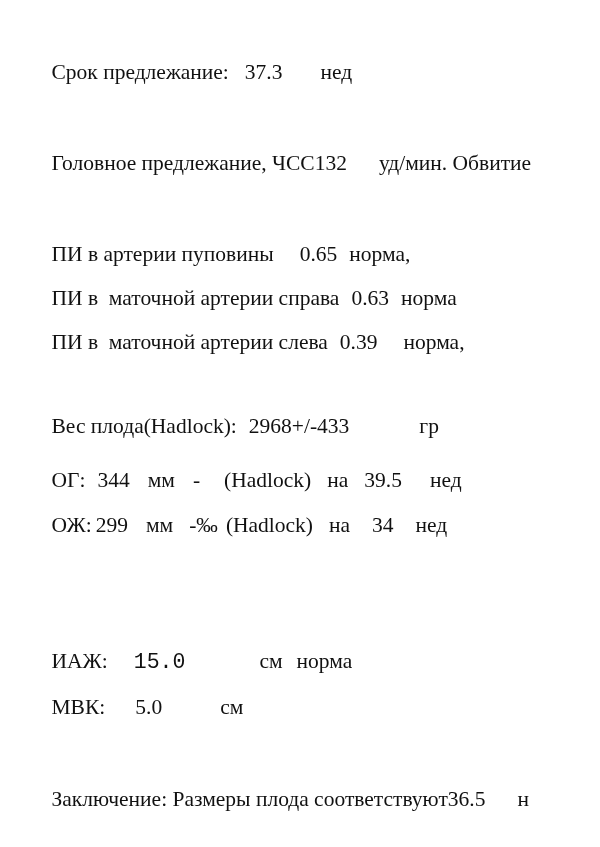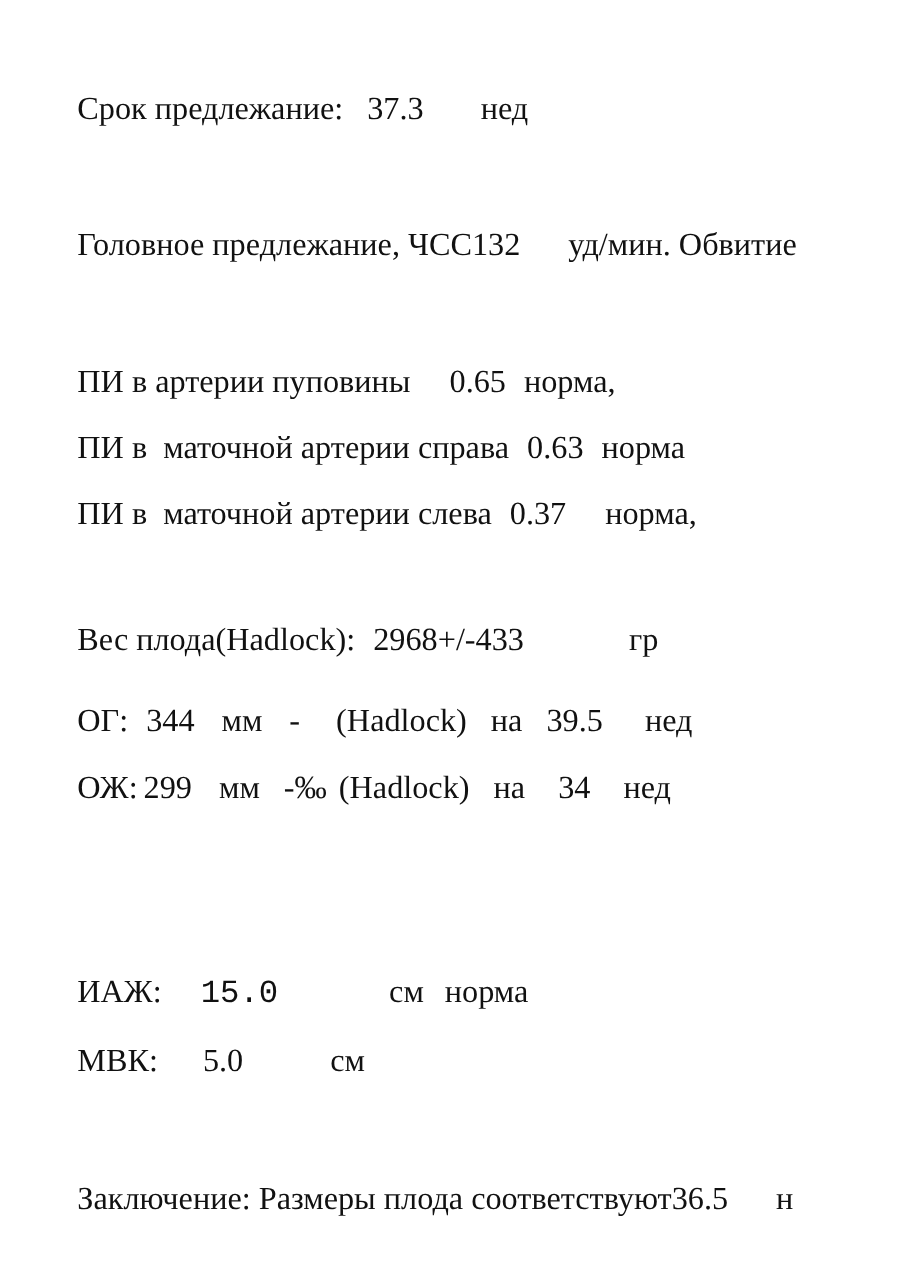--- a/index.html
+++ b/index.html
@@ -39,21 +39,21 @@
 
   <div class="line" style="top:215px;">
     <span class="seg">ПИ в артерии пуповины</span><span class="seg" style="margin-left:26px;">0.65</span><span class="seg" style="margin-left:12px;">норма,</span>
   </div>
 
   <div class="line" style="top:259px;">
     <span class="seg">ПИ в  маточной артерии справа</span><span class="seg" style="margin-left:12px;">0.63</span><span class="seg" style="margin-left:12px;">норма</span>
   </div>
 
   <div class="line" style="top:303px;">
-    <span class="seg">ПИ в  маточной артерии слева</span><span class="seg" style="margin-left:12px;">0.37</span><span class="seg" style="margin-left:26px;">норма,</span>
+    <span class="seg">ПИ в  маточной артерии слева</span><span class="seg" style="margin-left:12px;">0.39</span><span class="seg" style="margin-left:26px;">норма,</span>
   </div>
 
   <div class="line" style="top:387px;">
     <span class="seg">Вес плода(Hadlock):</span><span class="seg" style="margin-left:12px;">2968+/-433</span><span class="seg" style="margin-left:70px;">гр</span>
   </div>
 
   <div class="line" style="top:441px;text-align:center;">
     <span class="seg">ОГ:</span><span class="seg" style="margin-left:12px;">344</span><span class="seg" style="margin-left:18px;">мм</span><span class="seg" style="margin-left:18px;">-</span><span class="seg" style="margin-left:24px;">(Hadlock)</span><span class="seg" style="margin-left:16px;">на</span><span class="seg" style="margin-left:16px;">39.5</span><span class="seg" style="margin-left:28px;">нед</span>
   </div>
 

